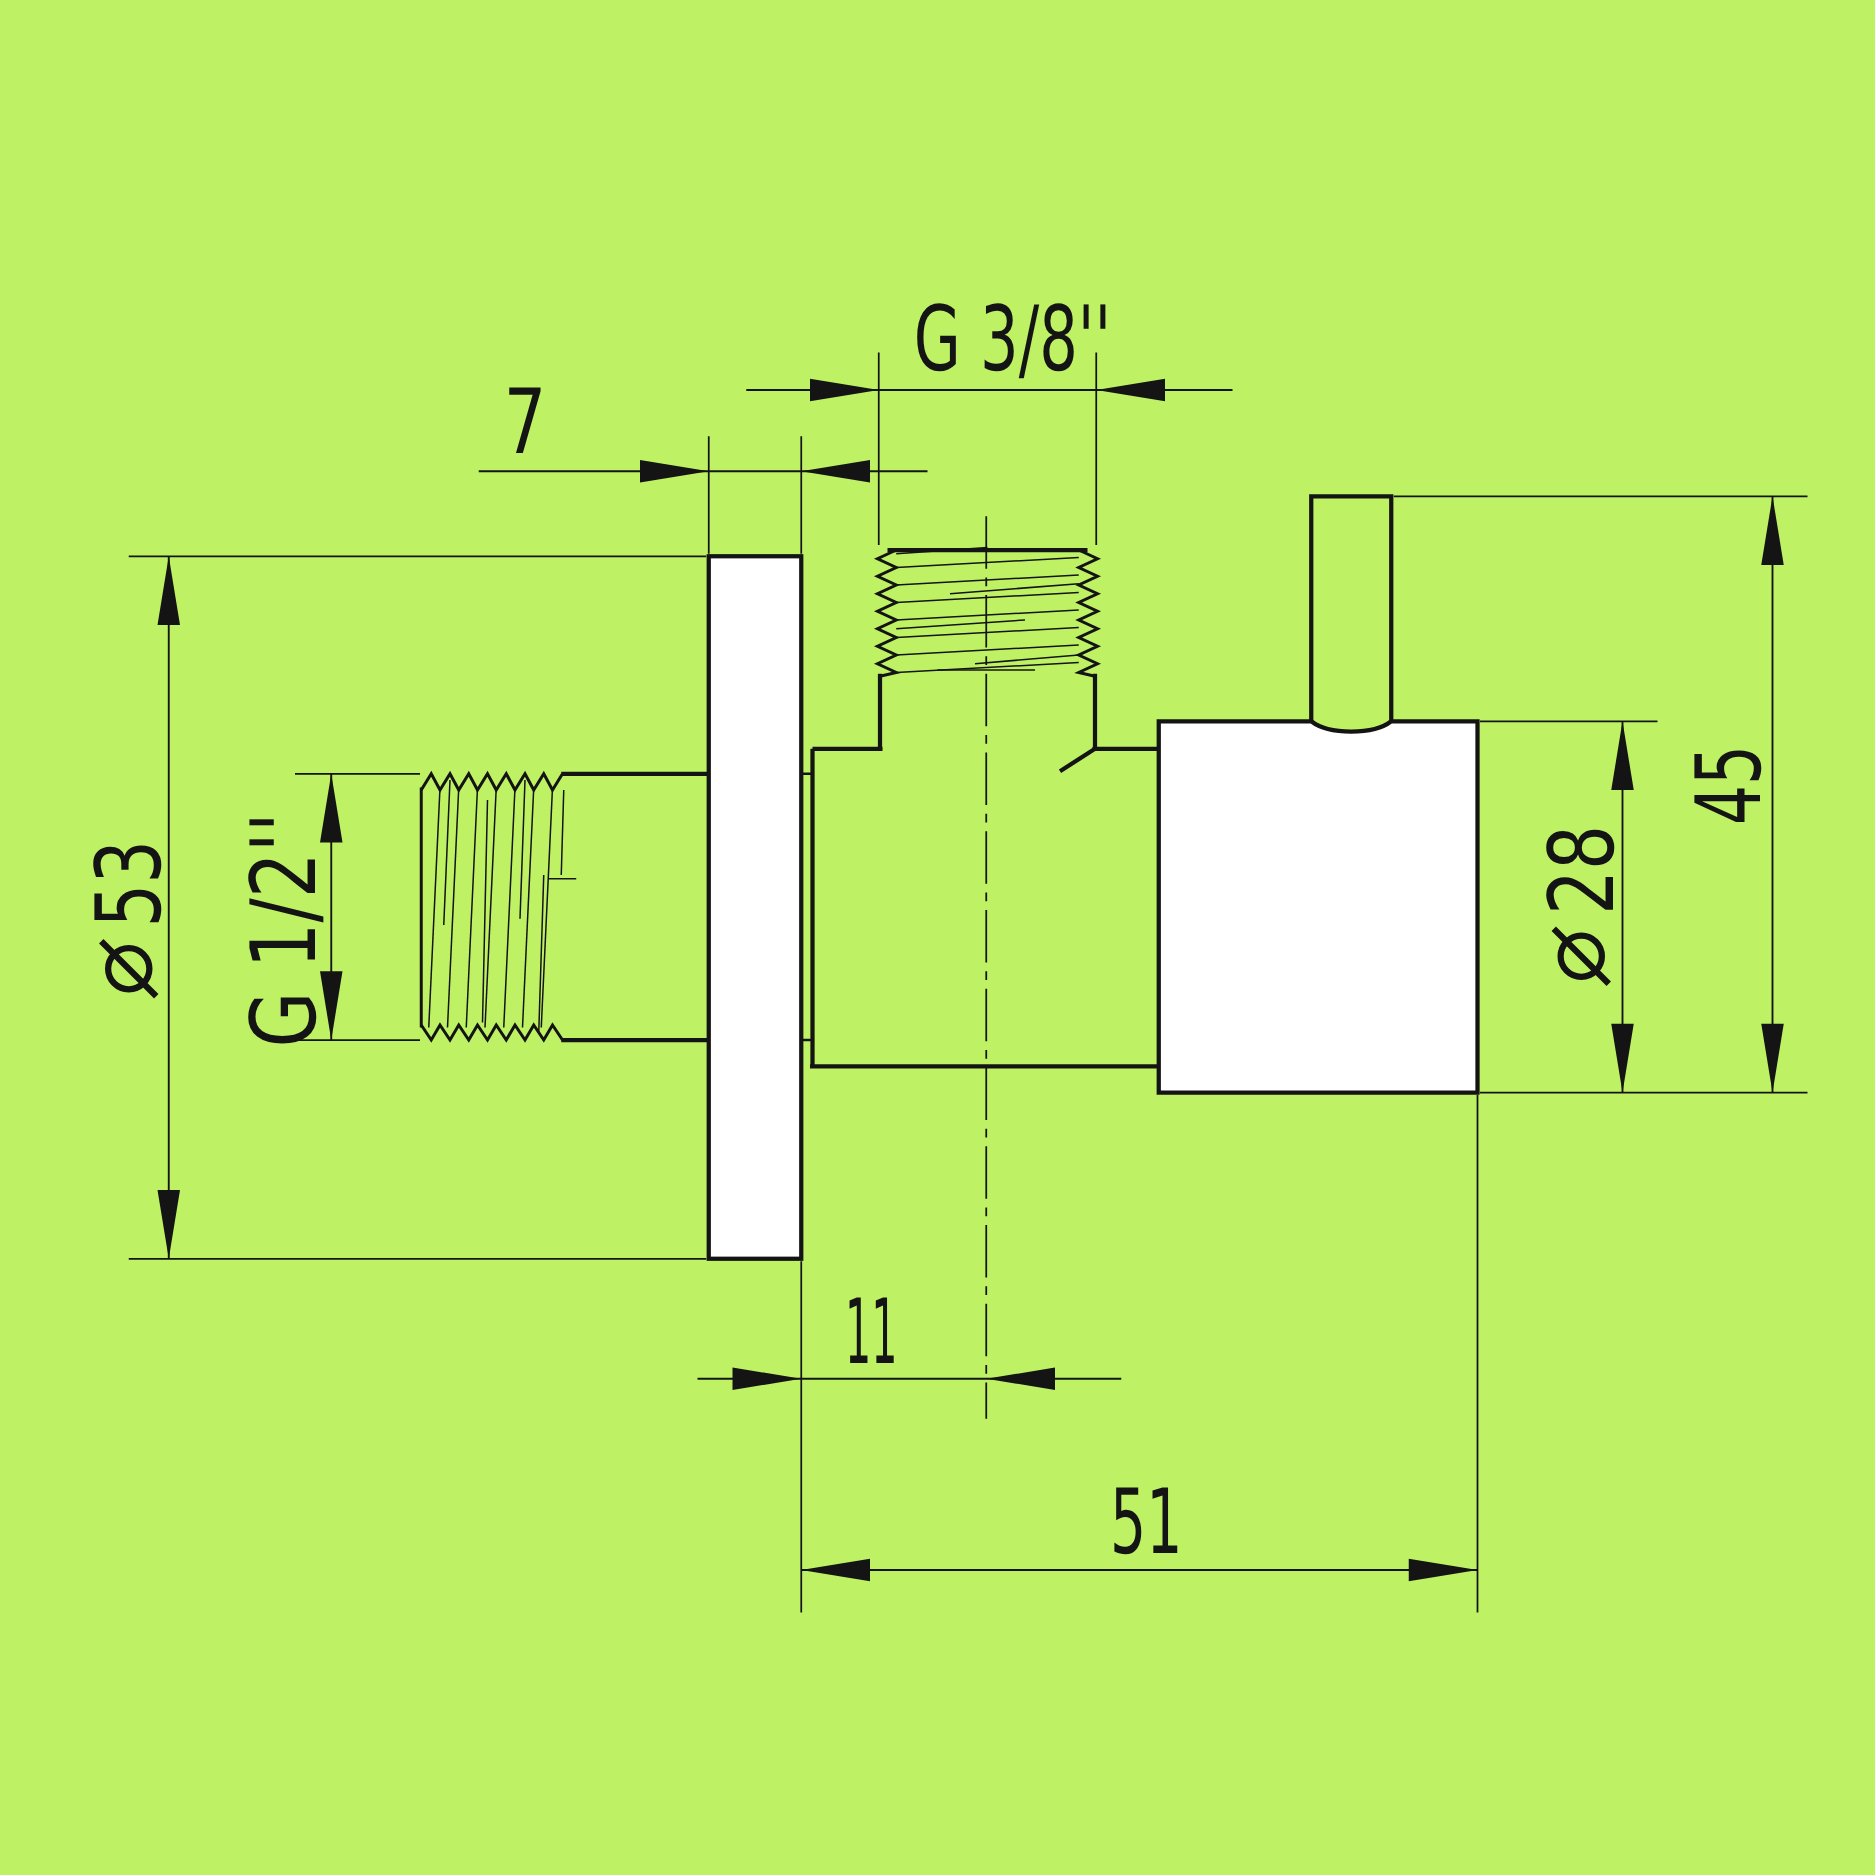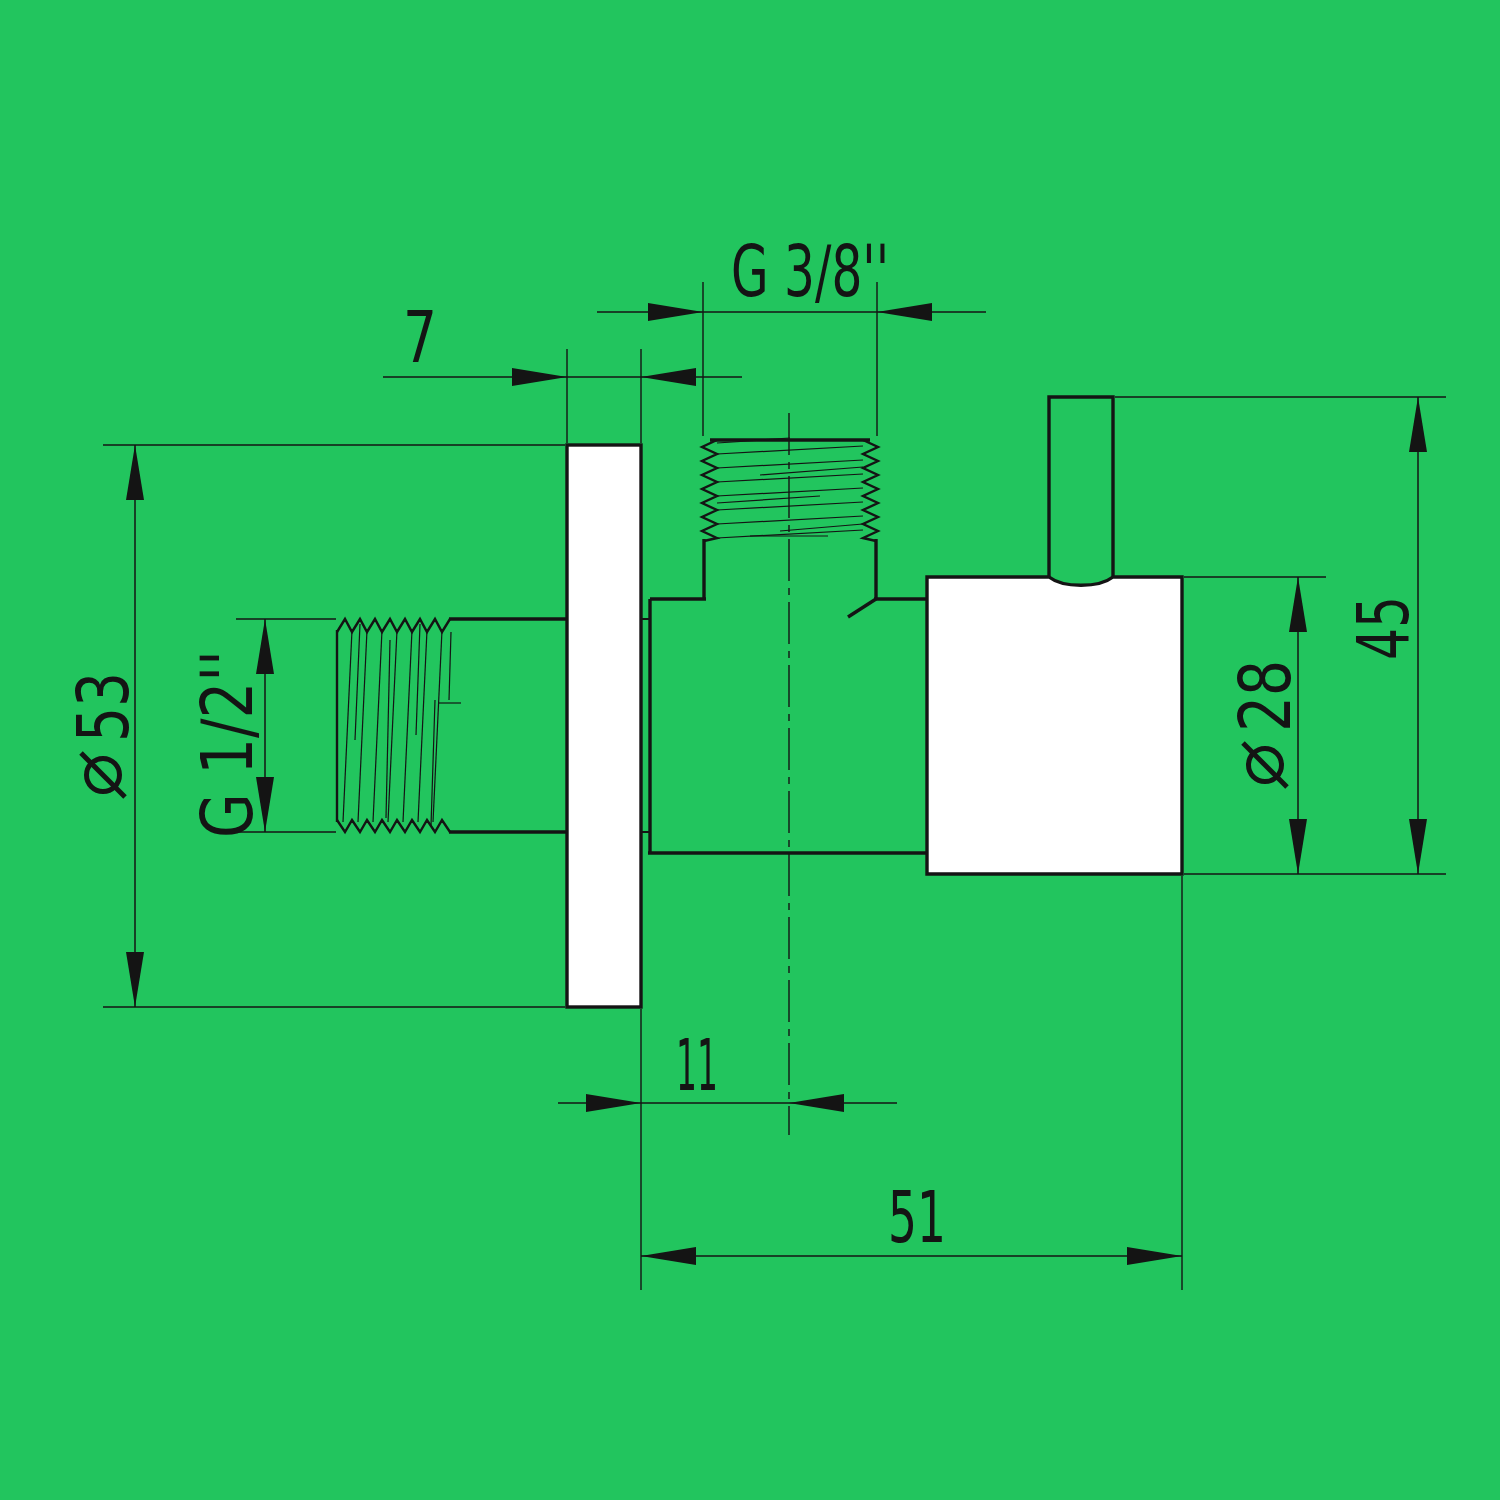--- a/index.html
+++ b/index.html
@@ -1,16 +1,16 @@
 <!DOCTYPE html>
 <html><head>
 <meta charset="utf-8">
 <style>
   html,body{margin:0;padding:0;background:#fff;}
-  .stage{width:1500px;height:1500px;background:#22c55e;position:relative;font-family:"DejaVu Sans",sans-serif;}
+  .stage{width:1500px;height:1500px;background:#bef264;position:relative;font-family:"DejaVu Sans",sans-serif;}
   svg{display:block;}
   .outline{stroke:#141414;stroke-width:3.4;fill:none;}
   .outline-fill{stroke:#141414;stroke-width:3.4;fill:#ffffff;}
   .thread{stroke:#141414;stroke-width:2.4;fill:none;}
   .helix{stroke:#141414;stroke-width:1.2;fill:none;}
   .dim{stroke:#141414;stroke-width:1.5;fill:none;}
   .ext{stroke:#141414;stroke-width:1.4;fill:none;}
   .cl{stroke:#141414;stroke-width:1.4;fill:none;stroke-dasharray:42 7 7 7;}
   .arrow{fill:#141414;stroke:none;}
   .dimtext{fill:#141414;font-size:72px;font-family:"DejaVu Sans",sans-serif;}

